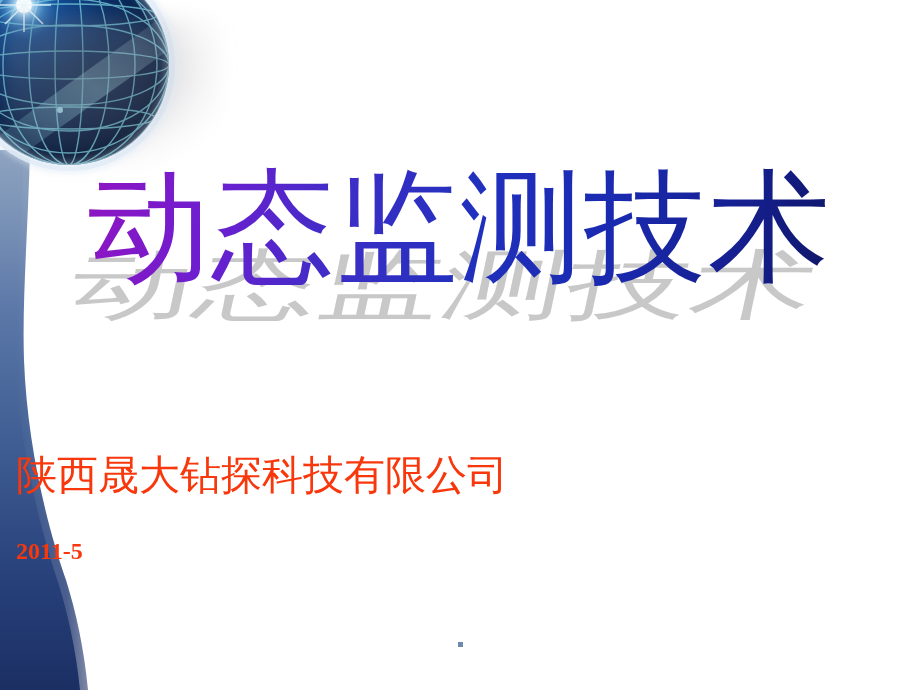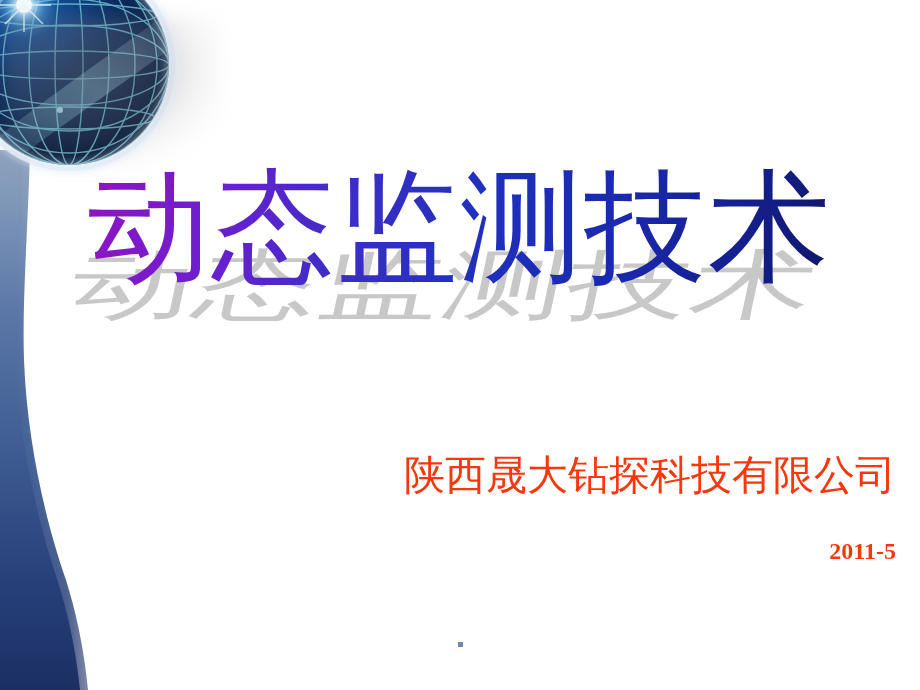--- a/index.html
+++ b/index.html
@@ -109,23 +109,23 @@
     -webkit-background-clip: text;
     background-clip: text;
     color: transparent;
     -webkit-text-fill-color: transparent;
   }
 
   
   .subtitle,
   .date-line {
     position: absolute;
-    left: 8px;
+    left: 16px;
     width: 888px;
-    text-align: right;
+    text-align: left;
     color: #f8380c;
     white-space: nowrap;
   }
 
   .subtitle {
     top: 448px;
     font-size: 41px;
     line-height: 54px;
     font-family: "Liberation Serif", "DejaVu Serif", serif;
   }

